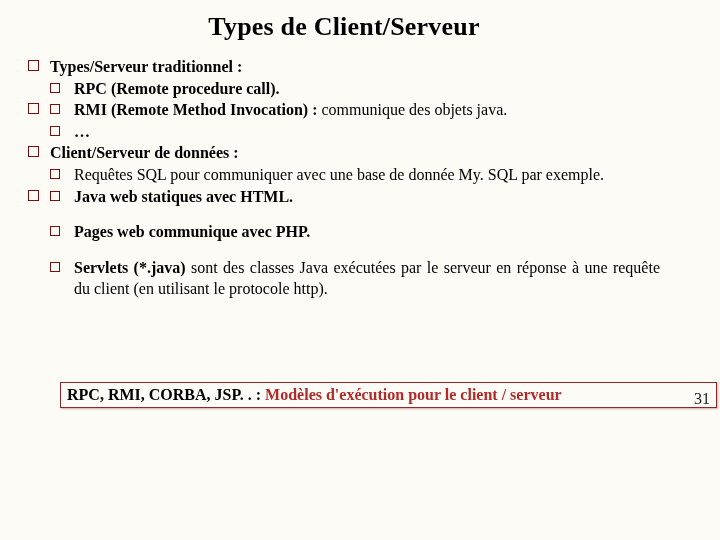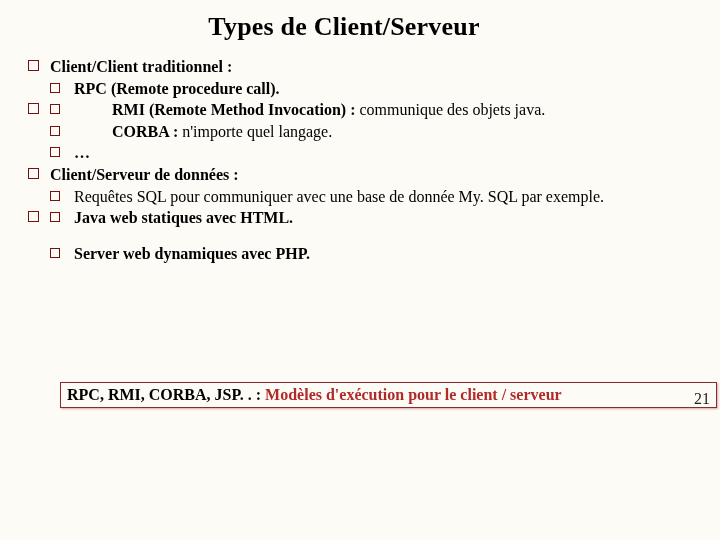--- a/index.html
+++ b/index.html
@@ -58,21 +58,20 @@
     box-sizing: border-box;
     background: transparent;
   }
   ul.level2 > li::before {
     width: 10px;
     height: 10px;
     top: 5px;
   }
   li > .r {
     display: inline;
-    margin-left: 38px;
   }
   .b { font-weight: bold; }
   .spacer { height: 14px; }
 
   .footer-box {
     position: absolute;
     left: 60px;
     right: 3px; 
     bottom: 16px;
     border: 1px solid #8a2a2a;
@@ -98,35 +97,32 @@
 </head>
 <body>
 
 <div class="slide">
 
   <h1 class="title">Types de Client/Serveur</h1>
 
   <ul class="level1">
 
     <li>
-      <span class="b">Client/Client traditionnel :</span>
+      <span class="b">Types/Serveur traditionnel :</span>
       <ul class="level2">
         <li>
           <span class="b">RPC (Remote procedure call).</span>
         </li>
       </ul>
     </li>
 
     <li>
       <ul class="level2">
         <li>
           <span class="r"><span class="b">RMI (Remote Method Invocation) :</span><span> communique des objets java.</span></span>
-        </li>
-        <li>
-          <span class="r"><span class="b">CORBA :</span><span> n'importe quel langage.</span></span>
         </li>
         <li>
           <span class="b">…</span>
         </li>
       </ul>
     </li>
 
     <li>
       <span class="b">Client/Serveur de données :</span>
       <ul class="level2">
@@ -138,28 +134,33 @@
 
     <li>
       <ul class="level2">
         <li>
           <span class="b">Java web statiques avec HTML.</span>
         </li>
       </ul>
       <div class="spacer"></div>
       <ul class="level2">
         <li>
-          <span class="b">Server web dynamiques avec PHP.</span>
+          <span class="b">Pages web communique avec PHP.</span>
         </li>
       </ul>
       <div class="spacer"></div>
+      <ul class="level2">
+        <li>
+          <span class="r"><span class="b">Servlets (*.java)</span><span> sont des classes Java exécutées par le serveur en réponse à une requête du client (en utilisant le protocole http).</span></span>
+        </li>
+      </ul>
       <div class="spacer"></div>
     </li>
 
   </ul>
 
   <div class="footer-box">
     <span>RPC, RMI, CORBA, JSP. . : </span><span class="accent">Modèles d'exécution pour le client / serveur</span>
   </div>
 
-  <div class="page-num">21</div>
+  <div class="page-num">31</div>
 
 </div>
 
 </body></html>

